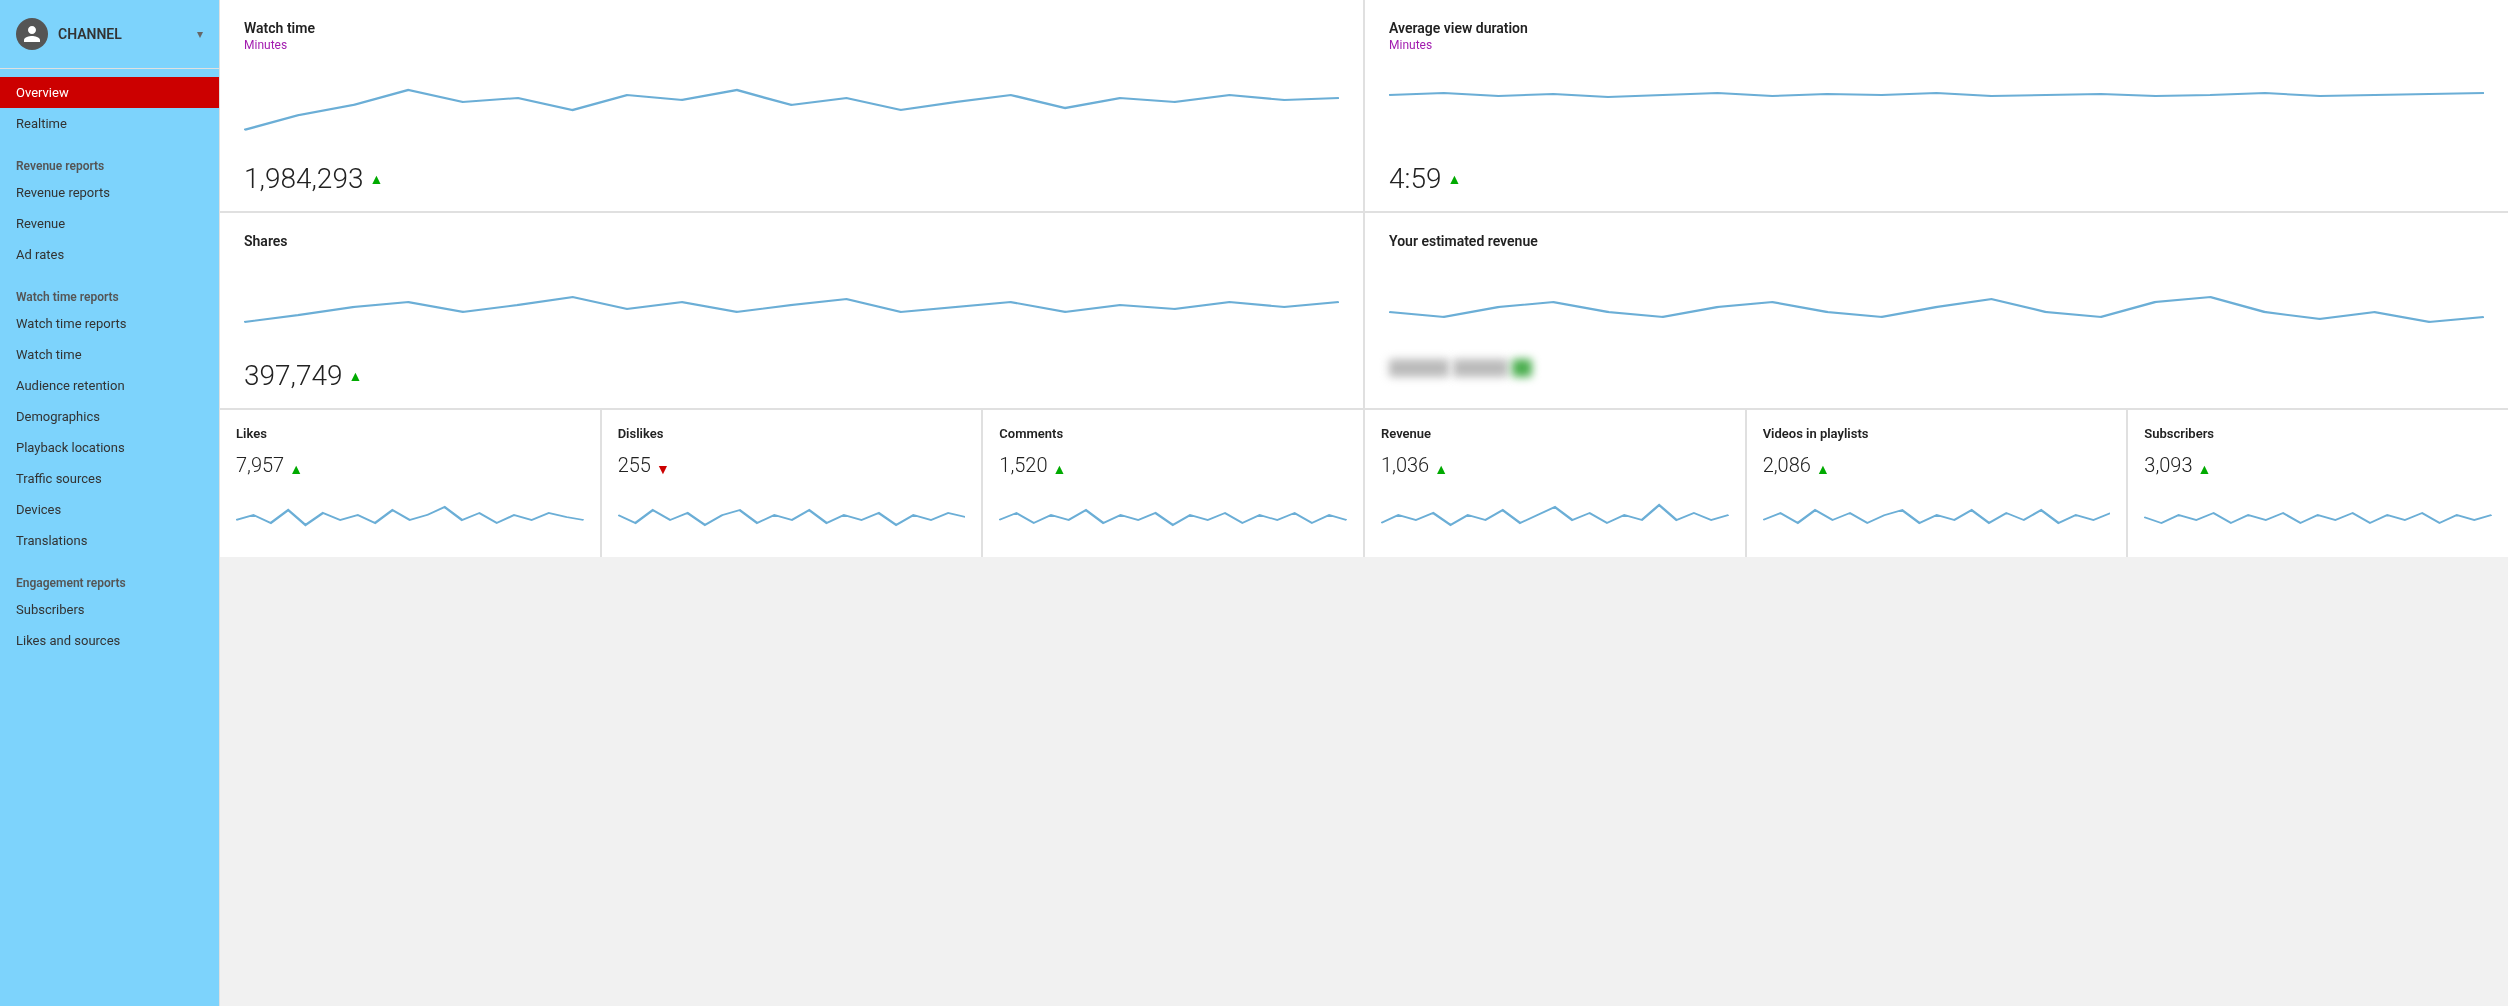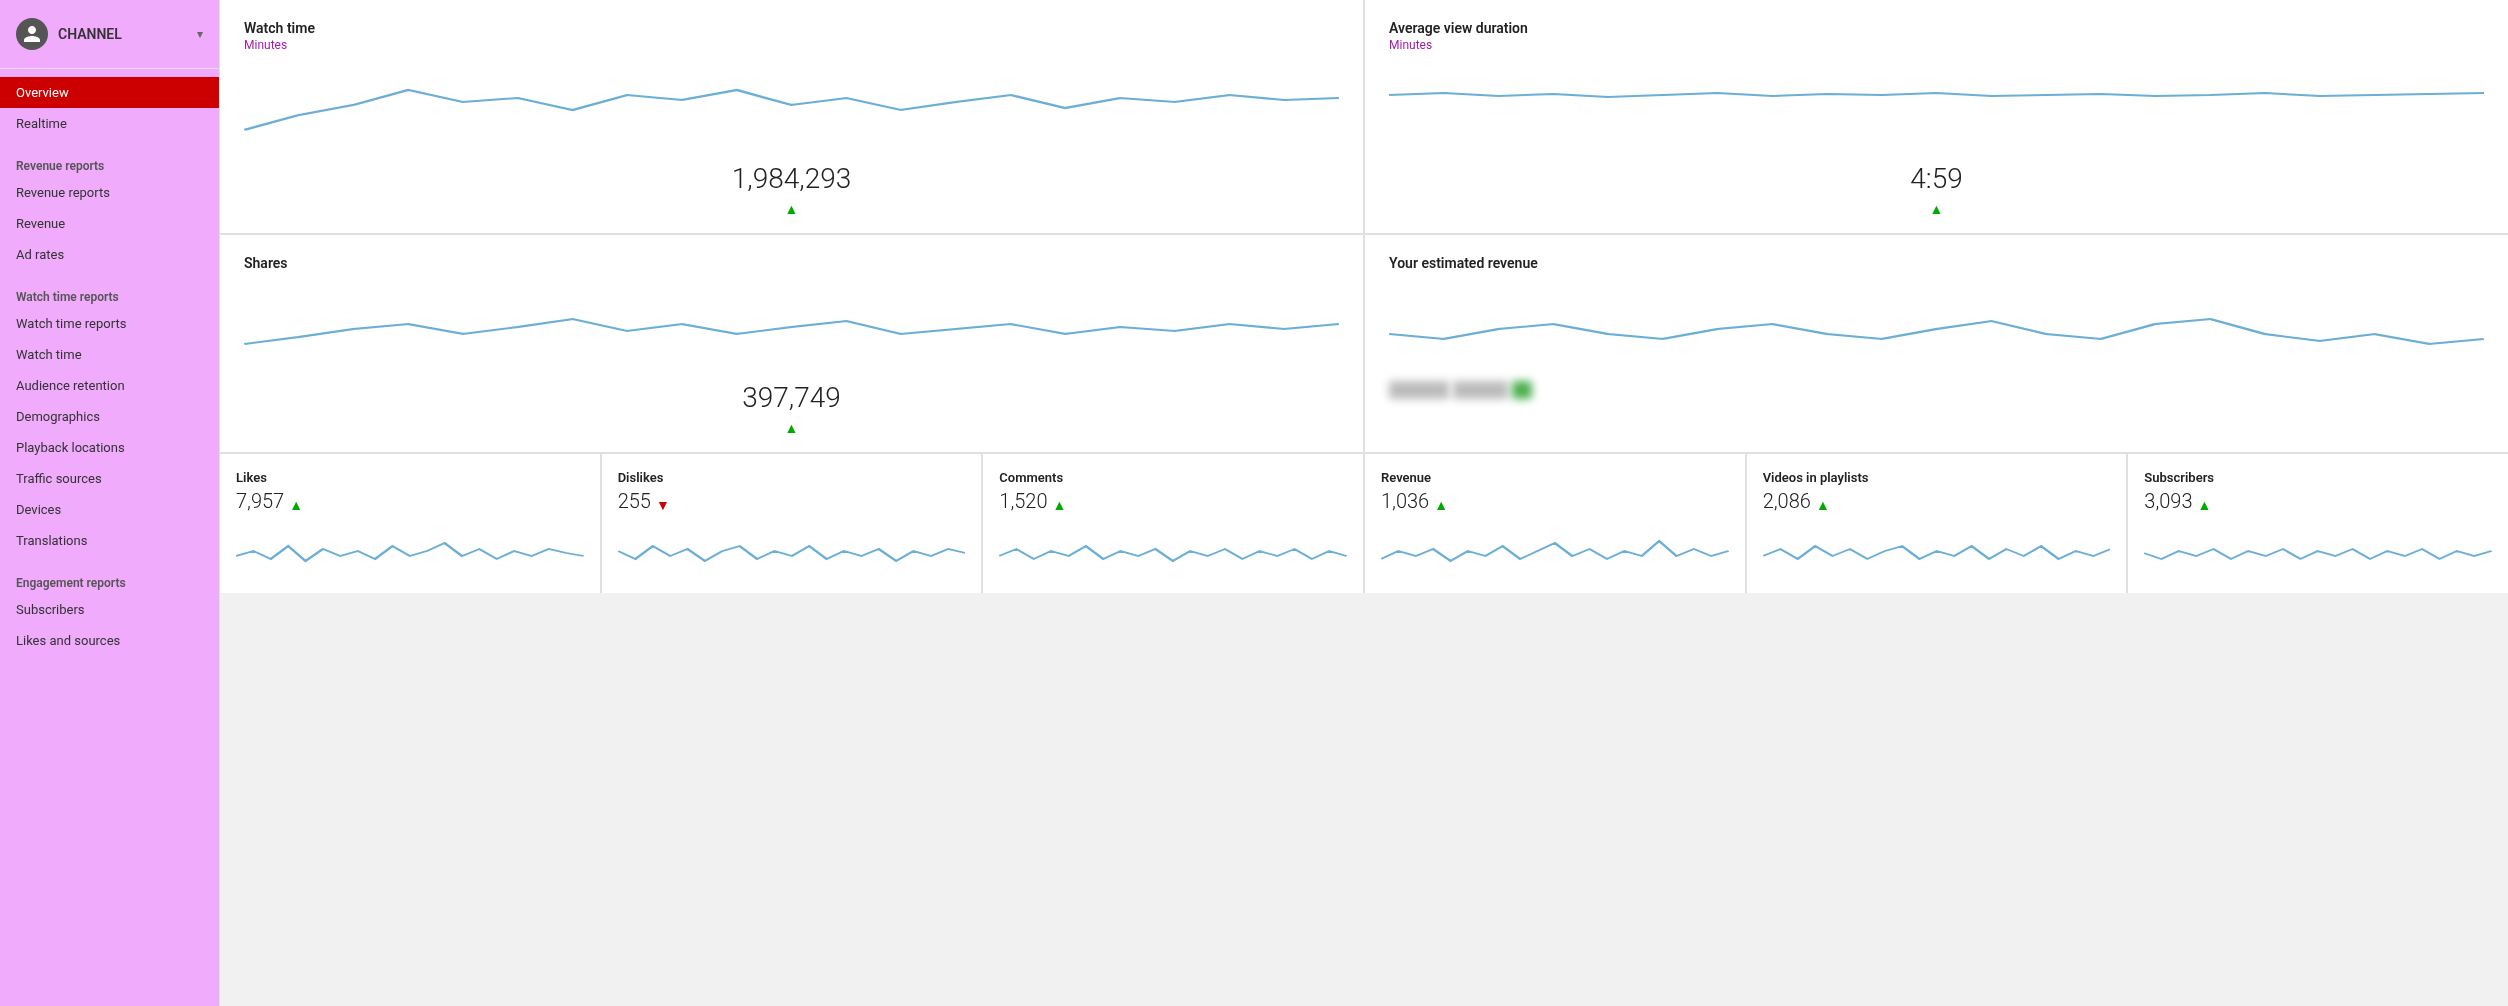--- a/index.html
+++ b/index.html
@@ -2,21 +2,21 @@
 <html><head>
   <meta charset="utf-8">
   <style>
     * { box-sizing: border-box; margin: 0; padding: 0; }
     body { font-family: 'Roboto', Arial, sans-serif; background: #f9f9f9; display: flex; height: 100vh; overflow: hidden; }
 
     
     .sidebar {
       width: 220px;
       min-width: 220px;
-      background: #f0abfc;
+      background: #7dd3fc;
       border-right: 1px solid #e0e0e0;
       display: flex;
       flex-direction: column;
       overflow-y: auto;
       height: 100vh;
     }
     .sidebar-header {
       display: flex;
       align-items: center;
       padding: 18px 16px;
@@ -106,21 +106,20 @@
     }
 
     .metric-value {
       font-size: 28px;
       font-weight: 300;
       color: #222;
       margin-top: 8px;
       display: flex;
       align-items: center;
       gap: 6px;
-      flex-direction: column;
     }
 
     .trend-up { color: #0a0; font-size: 14px; }
     .trend-down { color: #c00; font-size: 14px; }
 
     
     .chart-area {
       width: 100%;
       height: 90px;
       margin: 8px 0 12px;
@@ -141,21 +140,21 @@
 
     .metric-card-sm {
       background: #fff;
       padding: 16px 16px 12px;
     }
 
     .metric-title-sm {
       font-size: 13px;
       font-weight: 600;
       color: #222;
-      margin-bottom: 4px;
+      margin-bottom: 12px;
     }
 
     .metric-value-sm {
       font-size: 20px;
       font-weight: 300;
       color: #222;
       display: flex;
       align-items: flex-end;
       gap: 5px;
     }

